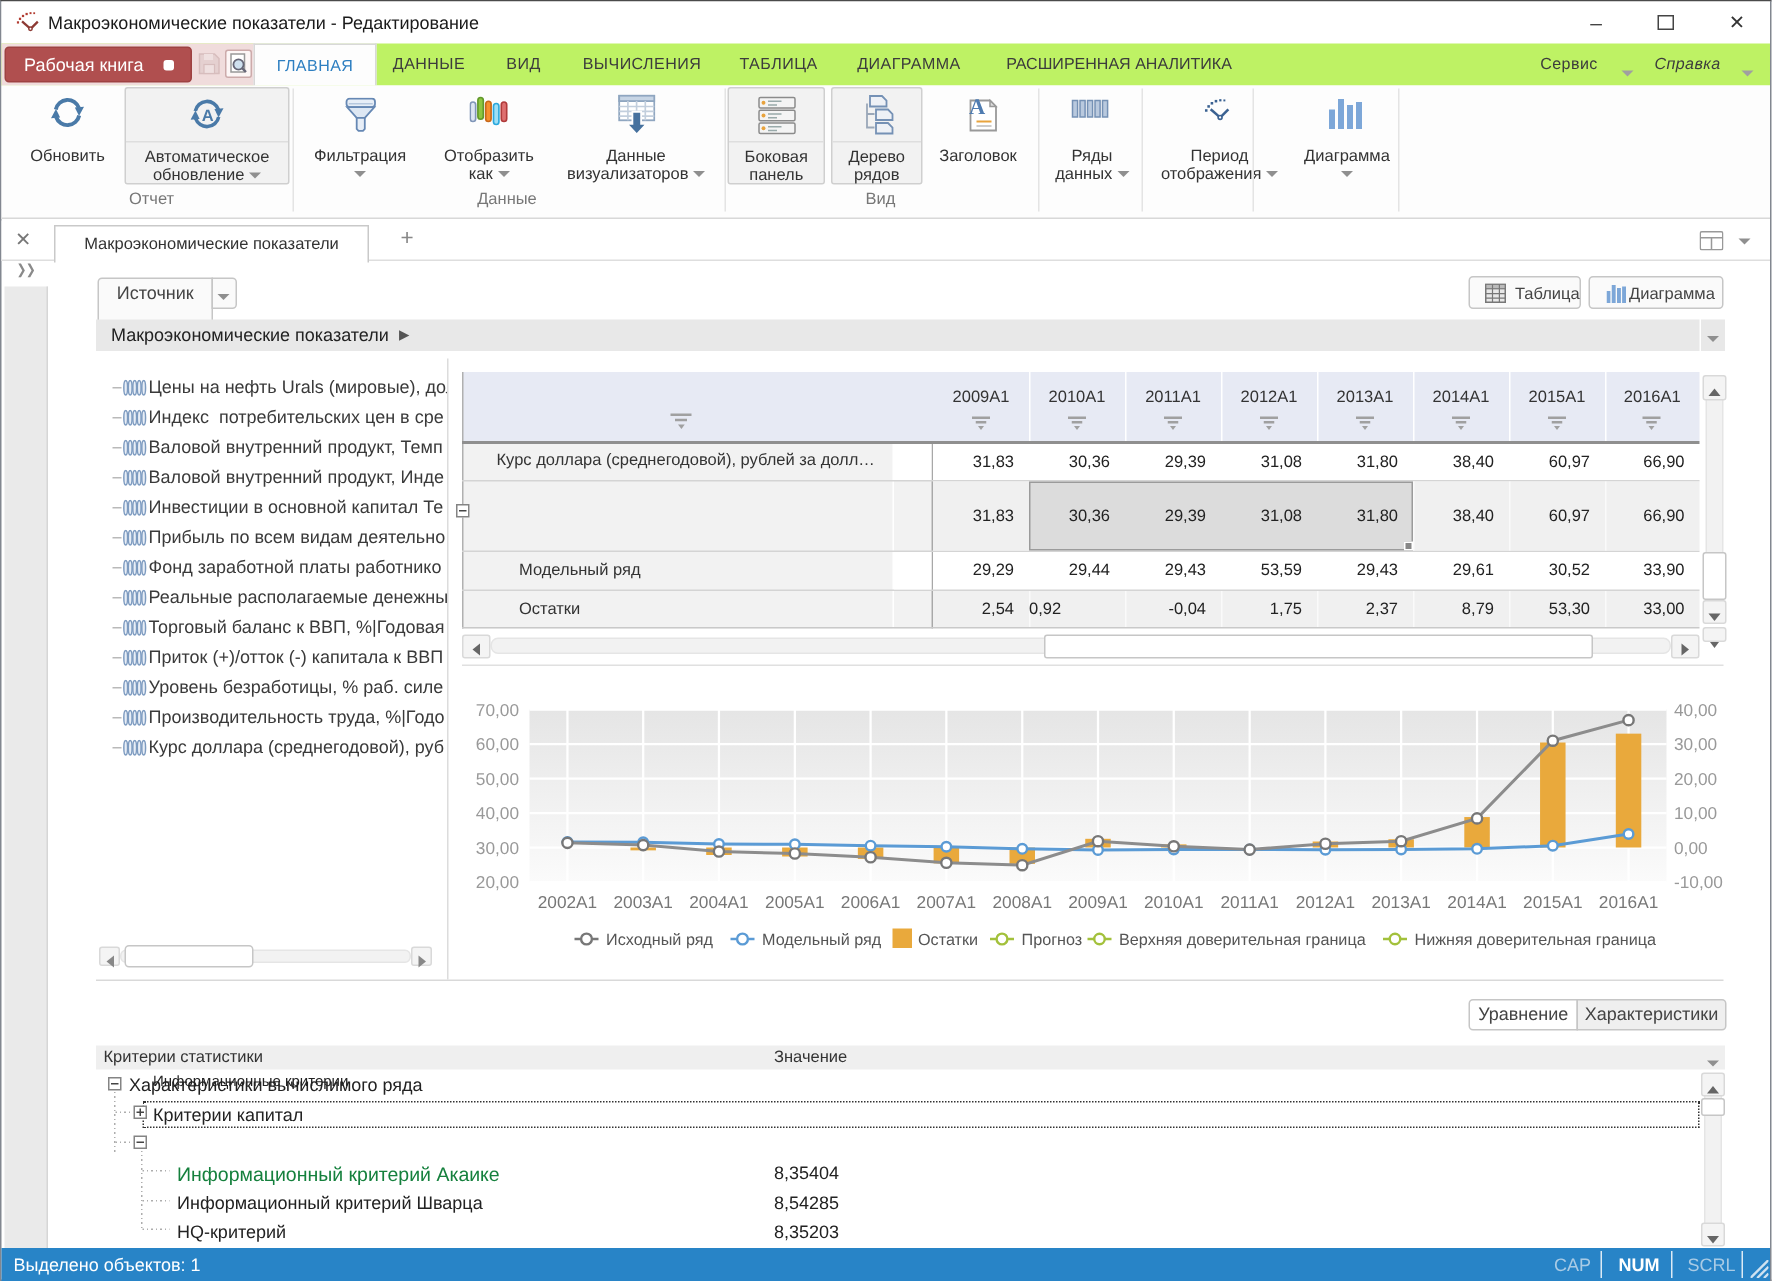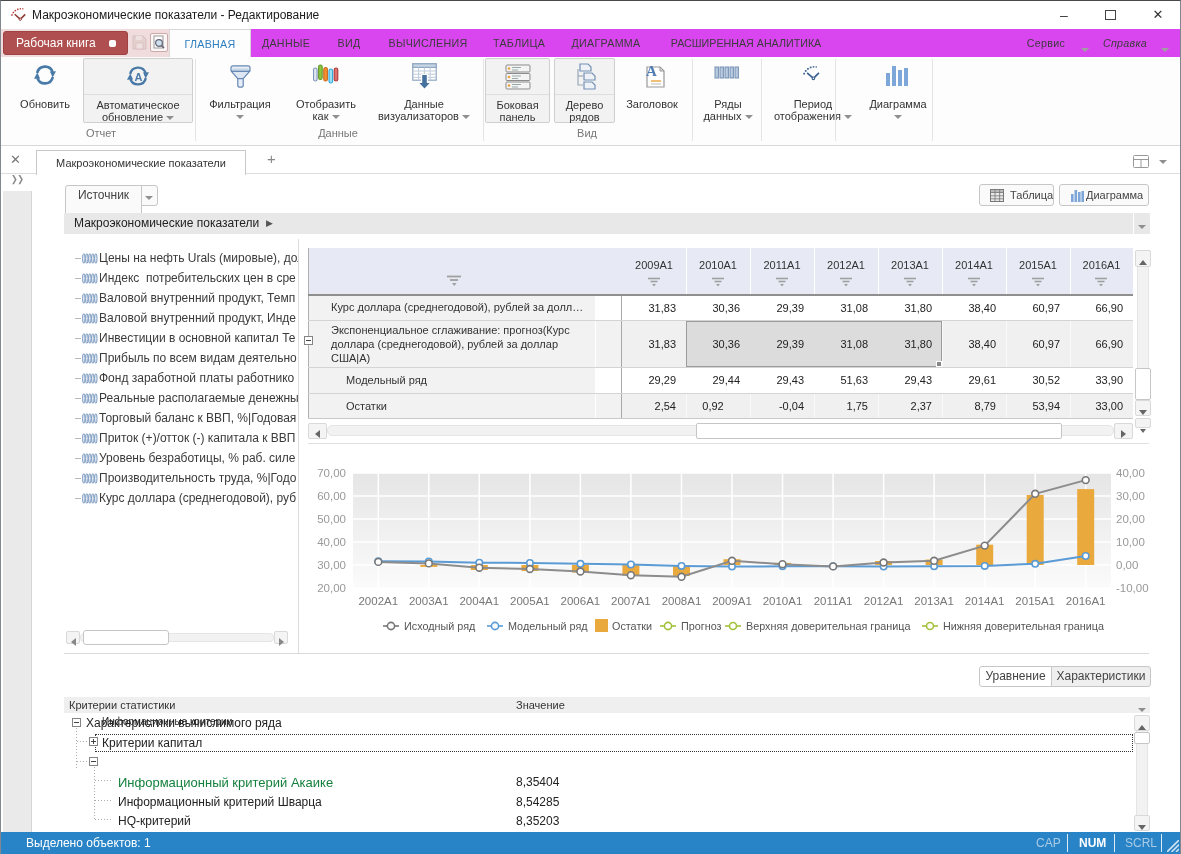--- a/index.html
+++ b/index.html
@@ -6,21 +6,21 @@
   body { font-family:"Liberation Sans", sans-serif; color:#333; }
   #win { position:absolute; left:0; top:0; width:1181px; height:854px; background:#fff;
          border:1px solid #828790; border-top:1px solid #4a4a4a; }
   .abs { position:absolute; }
   .txt { white-space:nowrap; }
   
   #titlebar { left:0; top:0; width:100%; height:28px; background:#fff; }
   #title { left:31px; top:7px; font-size:12px; color:#1a1a1a; }
   .winbtn { top:6px; width:16px; height:16px; color:#444; font-size:14px; text-align:center; line-height:16px; }
   
-  #tabrow { left:0; top:28px; width:100%; height:28px; background:#d946ef; }
+  #tabrow { left:0; top:28px; width:100%; height:28px; background:#bef264; }
   #pinkzone { left:0; top:0; width:170px; height:28px; background:#f0dcdc; }
   #wbbtn { left:2px; top:2px; width:125px; height:24px; background:#b04f4f; border:1px solid #9e4242; border-radius:3px;
            color:#fff; font-size:12px; line-height:22px; text-align:left; padding-left:12px; }
   .rtab { top:0; height:28px; font-size:10.7px; color:#3c3c3c; line-height:28px; text-align:center; letter-spacing:0.3px;}
   #tab-active { left:168px; top:0; width:82px; height:28px; background:#fdfdfd; border:1px solid #d8d8d8; border-bottom:none; color:#2e7fc1; }
   
   #ribbon { left:0; top:56px; width:100%; height:89px; background:#fdfdfd; border-bottom:1px solid #d8d8d8; }
   .rsep { top:2px; width:1px; height:82px; background:#e4e4e4; }
   .glabel { top:70px; font-size:11px; color:#777; text-align:center; }
   .rbtn-box { top:1px; height:65px; background:#f2f2f2; border:1px solid #cfcfcf; border-radius:2px;}
@@ -479,21 +479,20 @@
 
     <div class="abs" style="left:0;top:72px;width:825px;height:1px;background:#d4d4d4;"></div>
     <div class="abs" style="left:0;top:119px;width:825px;height:1px;background:#d4d4d4;"></div>
     <div class="abs" style="left:0;top:145px;width:825px;height:1px;background:#d4d4d4;"></div>
     <div class="abs" style="left:0;top:170px;width:825px;height:1px;background:#c9c9c9;"></div>
 
     <div class="abs" style="left:23px;top:53px;font-size:11px;">Курс доллара (среднегодовой), рублей за долл…</div>
     <div class="abs" style="left:-4px;top:88px;">
         <span class="pbox"></span>
       </div>
-    <div class="abs" style="left:23px;top:75px;width:245px;font-size:11px;line-height:14px;">Экспоненциальное сглаживание: прогноз(Курс доллара (среднегодовой), рублей за доллар США|А)</div>
     <div class="abs" style="left:38px;top:126px;font-size:11px;">Модельный ряд</div>
     <div class="abs" style="left:38px;top:152px;font-size:11px;">Остатки</div>
     <div class="abs" style="left:314px;top:11px;width:64px;text-align:center;font-size:11px;color:#333;">2009A1</div>
     <svg class="abs" style="left:339px;top:29px" width="14" height="10" viewBox="0 0 14 10">
         <line x1="1" y1="1.5" x2="13" y2="1.5" stroke="#a0a0a0" stroke-width="1.6"></line>
         <line x1="3.5" y1="4.5" x2="10.5" y2="4.5" stroke="#a0a0a0" stroke-width="1.6"></line>
         <path d="M5 7 h4 l-2 2.6 z" fill="#a0a0a0"></path>
       </svg>
     <div class="abs" style="left:378px;top:11px;width:64px;text-align:center;font-size:11px;color:#333;">2010A1</div>
     <svg class="abs" style="left:403px;top:29px" width="14" height="10" viewBox="0 0 14 10">
@@ -581,32 +580,32 @@
     <div class="abs" style="left:378px;top:73px;width:54px;height:46px;text-align:right;font-size:11px;color:#222;line-height:46px;">30,36</div>
     <div class="abs" style="left:442px;top:73px;width:54px;height:46px;text-align:right;font-size:11px;color:#222;line-height:46px;">29,39</div>
     <div class="abs" style="left:506px;top:73px;width:54px;height:46px;text-align:right;font-size:11px;color:#222;line-height:46px;">31,08</div>
     <div class="abs" style="left:570px;top:73px;width:54px;height:46px;text-align:right;font-size:11px;color:#222;line-height:46px;">31,80</div>
     <div class="abs" style="left:634px;top:73px;width:54px;height:46px;text-align:right;font-size:11px;color:#222;line-height:46px;">38,40</div>
     <div class="abs" style="left:698px;top:73px;width:54px;height:46px;text-align:right;font-size:11px;color:#222;line-height:46px;">60,97</div>
     <div class="abs" style="left:762px;top:73px;width:53px;height:46px;text-align:right;font-size:11px;color:#222;line-height:46px;">66,90</div>
     <div class="abs" style="left:314px;top:120px;width:54px;height:25px;text-align:right;font-size:11px;color:#222;line-height:25px;">29,29</div>
     <div class="abs" style="left:378px;top:120px;width:54px;height:25px;text-align:right;font-size:11px;color:#222;line-height:25px;">29,44</div>
     <div class="abs" style="left:442px;top:120px;width:54px;height:25px;text-align:right;font-size:11px;color:#222;line-height:25px;">29,43</div>
-    <div class="abs" style="left:506px;top:120px;width:54px;height:25px;text-align:right;font-size:11px;color:#222;line-height:25px;">51,63</div>
+    <div class="abs" style="left:506px;top:120px;width:54px;height:25px;text-align:right;font-size:11px;color:#222;line-height:25px;">53,59</div>
     <div class="abs" style="left:570px;top:120px;width:54px;height:25px;text-align:right;font-size:11px;color:#222;line-height:25px;">29,43</div>
     <div class="abs" style="left:634px;top:120px;width:54px;height:25px;text-align:right;font-size:11px;color:#222;line-height:25px;">29,61</div>
     <div class="abs" style="left:698px;top:120px;width:54px;height:25px;text-align:right;font-size:11px;color:#222;line-height:25px;">30,52</div>
     <div class="abs" style="left:762px;top:120px;width:53px;height:25px;text-align:right;font-size:11px;color:#222;line-height:25px;">33,90</div>
     <div class="abs" style="left:314px;top:146px;width:54px;height:24px;text-align:right;font-size:11px;color:#222;line-height:24px;">2,54</div>
-    <div class="abs" style="left:378px;top:146px;width:54px;height:37px;text-align:center;font-size:11px;color:#222;line-height:24px;">0,92</div>
+    <div class="abs" style="left:378px;top:146px;width:54px;height:37px;text-align:left;font-size:11px;color:#222;line-height:24px;">0,92</div>
     <div class="abs" style="left:442px;top:146px;width:54px;height:24px;text-align:right;font-size:11px;color:#222;line-height:24px;">-0,04</div>
     <div class="abs" style="left:506px;top:146px;width:54px;height:24px;text-align:right;font-size:11px;color:#222;line-height:24px;">1,75</div>
     <div class="abs" style="left:570px;top:146px;width:54px;height:24px;text-align:right;font-size:11px;color:#222;line-height:24px;">2,37</div>
     <div class="abs" style="left:634px;top:146px;width:54px;height:24px;text-align:right;font-size:11px;color:#222;line-height:24px;">8,79</div>
-    <div class="abs" style="left:698px;top:146px;width:54px;height:24px;text-align:right;font-size:11px;color:#222;line-height:24px;">53,94</div>
+    <div class="abs" style="left:698px;top:146px;width:54px;height:24px;text-align:right;font-size:11px;color:#222;line-height:24px;">53,30</div>
     <div class="abs" style="left:762px;top:146px;width:53px;height:24px;text-align:right;font-size:11px;color:#222;line-height:24px;">33,00</div>
     <div class="abs sb-track" style="left:829px;top:2px;width:12px;height:166px;border-radius:5px;"></div>
     <div class="abs sb-btn" style="left:827px;top:2px;width:16px;height:17px;"><span class="arr arr-u" style="margin-top:5px;"></span></div>
     <div class="abs sb-thumb" style="left:827px;top:120px;width:16px;height:32px;"></div>
     <div class="abs sb-btn" style="left:827px;top:152px;width:16px;height:16px;"><span class="arr arr-d" style="margin-top:5px;"></span></div>
     <div class="abs sb-btn" style="left:827px;top:170px;width:16px;height:10px;"><span class="arr arr-d" style="margin-top:1px;border-left-width:3px;border-right-width:3px;border-top-width:4px;"></span></div>
     <div class="abs sb-track" style="left:19px;top:177px;width:787px;height:11px;border-radius:5px;"></div>
     <div class="abs sb-btn" style="left:0px;top:175px;width:19px;height:16px;"><span class="arr arr-l" style="margin-top:4px;"></span></div>
     <div class="abs sb-thumb" style="left:388px;top:175px;width:366px;height:16px;"></div>
     <div class="abs sb-btn" style="left:806px;top:175px;width:19px;height:16px;"><span class="arr arr-r" style="margin-top:4px;"></span></div>
@@ -757,21 +756,21 @@
       <div class="abs" style="left:117px;top:813px;font-size:12px;color:#222;white-space:nowrap;">HQ-критерий</div>
       <div class="abs" style="left:515px;top:813px;font-size:12px;color:#222;">8,35203</div>
       <div class="abs" style="left:1133px;top:696px;width:16px;height:16px;background:#efefef;"><span class="darr" style="margin:6px 0 0 4px;"></span></div>
       <div class="abs sb-track" style="left:1135px;top:716px;width:12px;height:112px;border-radius:5px;"></div>
       <div class="abs sb-btn" style="left:1133px;top:714px;width:16px;height:16px;"><span class="arr arr-u" style="margin-top:5px;"></span></div>
       <div class="abs sb-thumb" style="left:1133px;top:731px;width:16px;height:12px;"></div>
       <div class="abs sb-btn" style="left:1133px;top:814px;width:16px;height:16px;"><span class="arr arr-d" style="margin-top:5px;"></span></div>
     </div>
 
   <div class="abs" id="status">
-    <span class="abs" style="left:25px;top:4px;">Выделено объектов: 1</span>
+    <span class="abs" style="left:8px;top:4px;">Выделено объектов: 1</span>
     <span class="abs" style="left:1035px;top:4px;color:#a9cbe5;">CAP</span>
     <span class="abs" style="left:1066px;top:2px;width:1px;height:18px;background:#dceaf5;"></span>
     <span class="abs" style="left:1078px;top:4px;font-weight:bold;">NUM</span>
     <span class="abs" style="left:1113px;top:2px;width:1px;height:18px;background:#dceaf5;"></span>
     <span class="abs" style="left:1124px;top:4px;color:#a9cbe5;">SCRL</span>
     <span class="abs" style="left:1160px;top:2px;width:1px;height:18px;background:#dceaf5;"></span>
     <svg class="abs" style="left:1166px;top:8px;" width="12" height="12" viewBox="0 0 12 12">
         <g stroke="#cfe2f1" stroke-width="1.6">
           <line x1="12" y1="0" x2="0" y2="12"></line>
           <line x1="12" y1="4.5" x2="4.5" y2="12"></line>

